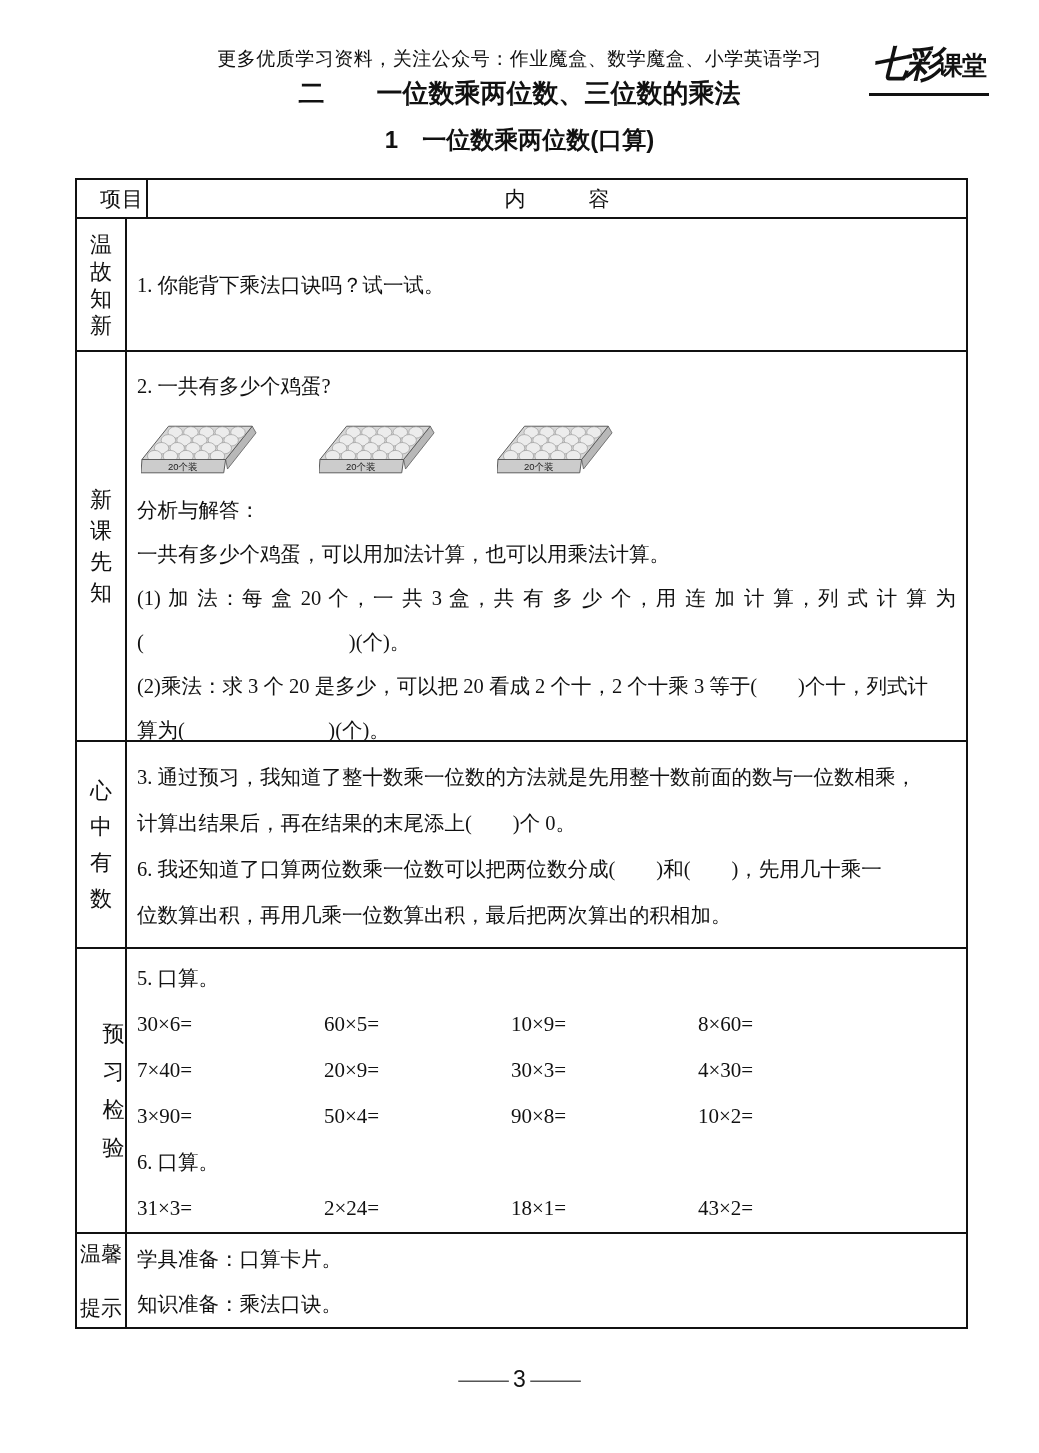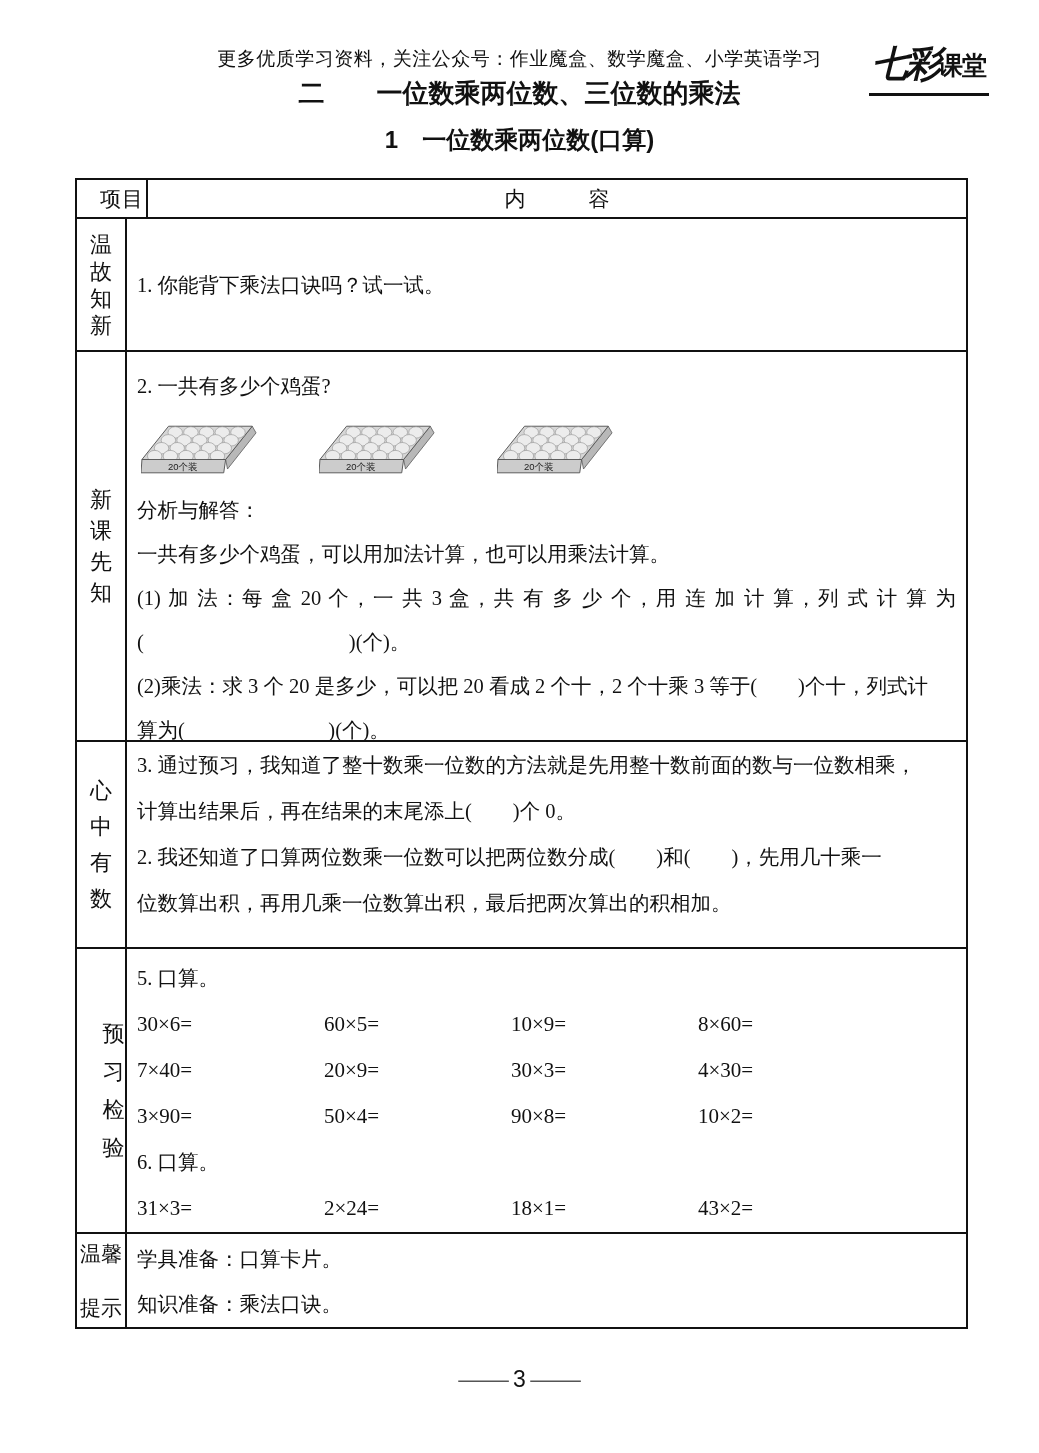--- a/index.html
+++ b/index.html
@@ -84,21 +84,21 @@
 
   .center-cc { display:flex; align-items:center; font-size:20.5px; }
 
   .tline { font-size:20.5px; line-height:44px; white-space:nowrap; }
   .just  {
     white-space:normal; text-align:justify; text-align-last:justify;
     width:100%;
   }
 
   .cc-r2 { padding-top:12px; }
-  .cc-r3 { }
+  .cc-r3 { padding-top:12px; }
   .cc-r3 .tline { line-height:46px; }
   .cc-r4 { padding-top:6px; }
   .cc-r4 .tline { line-height:46px; }
   .cc-r5 { padding-top:3px; }
   .cc-r5 .tline { line-height:45px; }
 
   .trays {
     display:flex; gap:62px; align-items:center;
     margin:12px 0 8px 4px; height:60px;
   }
@@ -262,21 +262,21 @@
       </div>
     </div>
 
     <div class="trow row-r3">
       <div class="lc">
         <div class="vlabel lh160">心中有数</div>
       </div>
       <div class="cc cc-r3">
         <div class="tline">3. 通过预习，我知道了整十数乘一位数的方法就是先用整十数前面的数与一位数相乘，</div>
         <div class="tline">计算出结果后，再在结果的末尾添上(　　)个 0。</div>
-        <div class="tline">2. 我还知道了口算两位数乘一位数可以把两位数分成(　　)和(　　)，先用几十乘一</div>
+        <div class="tline">6. 我还知道了口算两位数乘一位数可以把两位数分成(　　)和(　　)，先用几十乘一</div>
         <div class="tline">位数算出积，再用几乘一位数算出积，最后把两次算出的积相加。</div>
       </div>
     </div>
 
     <div class="trow row-r4">
       <div class="lc">
         <div class="vlabel lh175">预习检验</div>
       </div>
       <div class="cc cc-r4">
         <div class="tline">5. 口算。</div>

